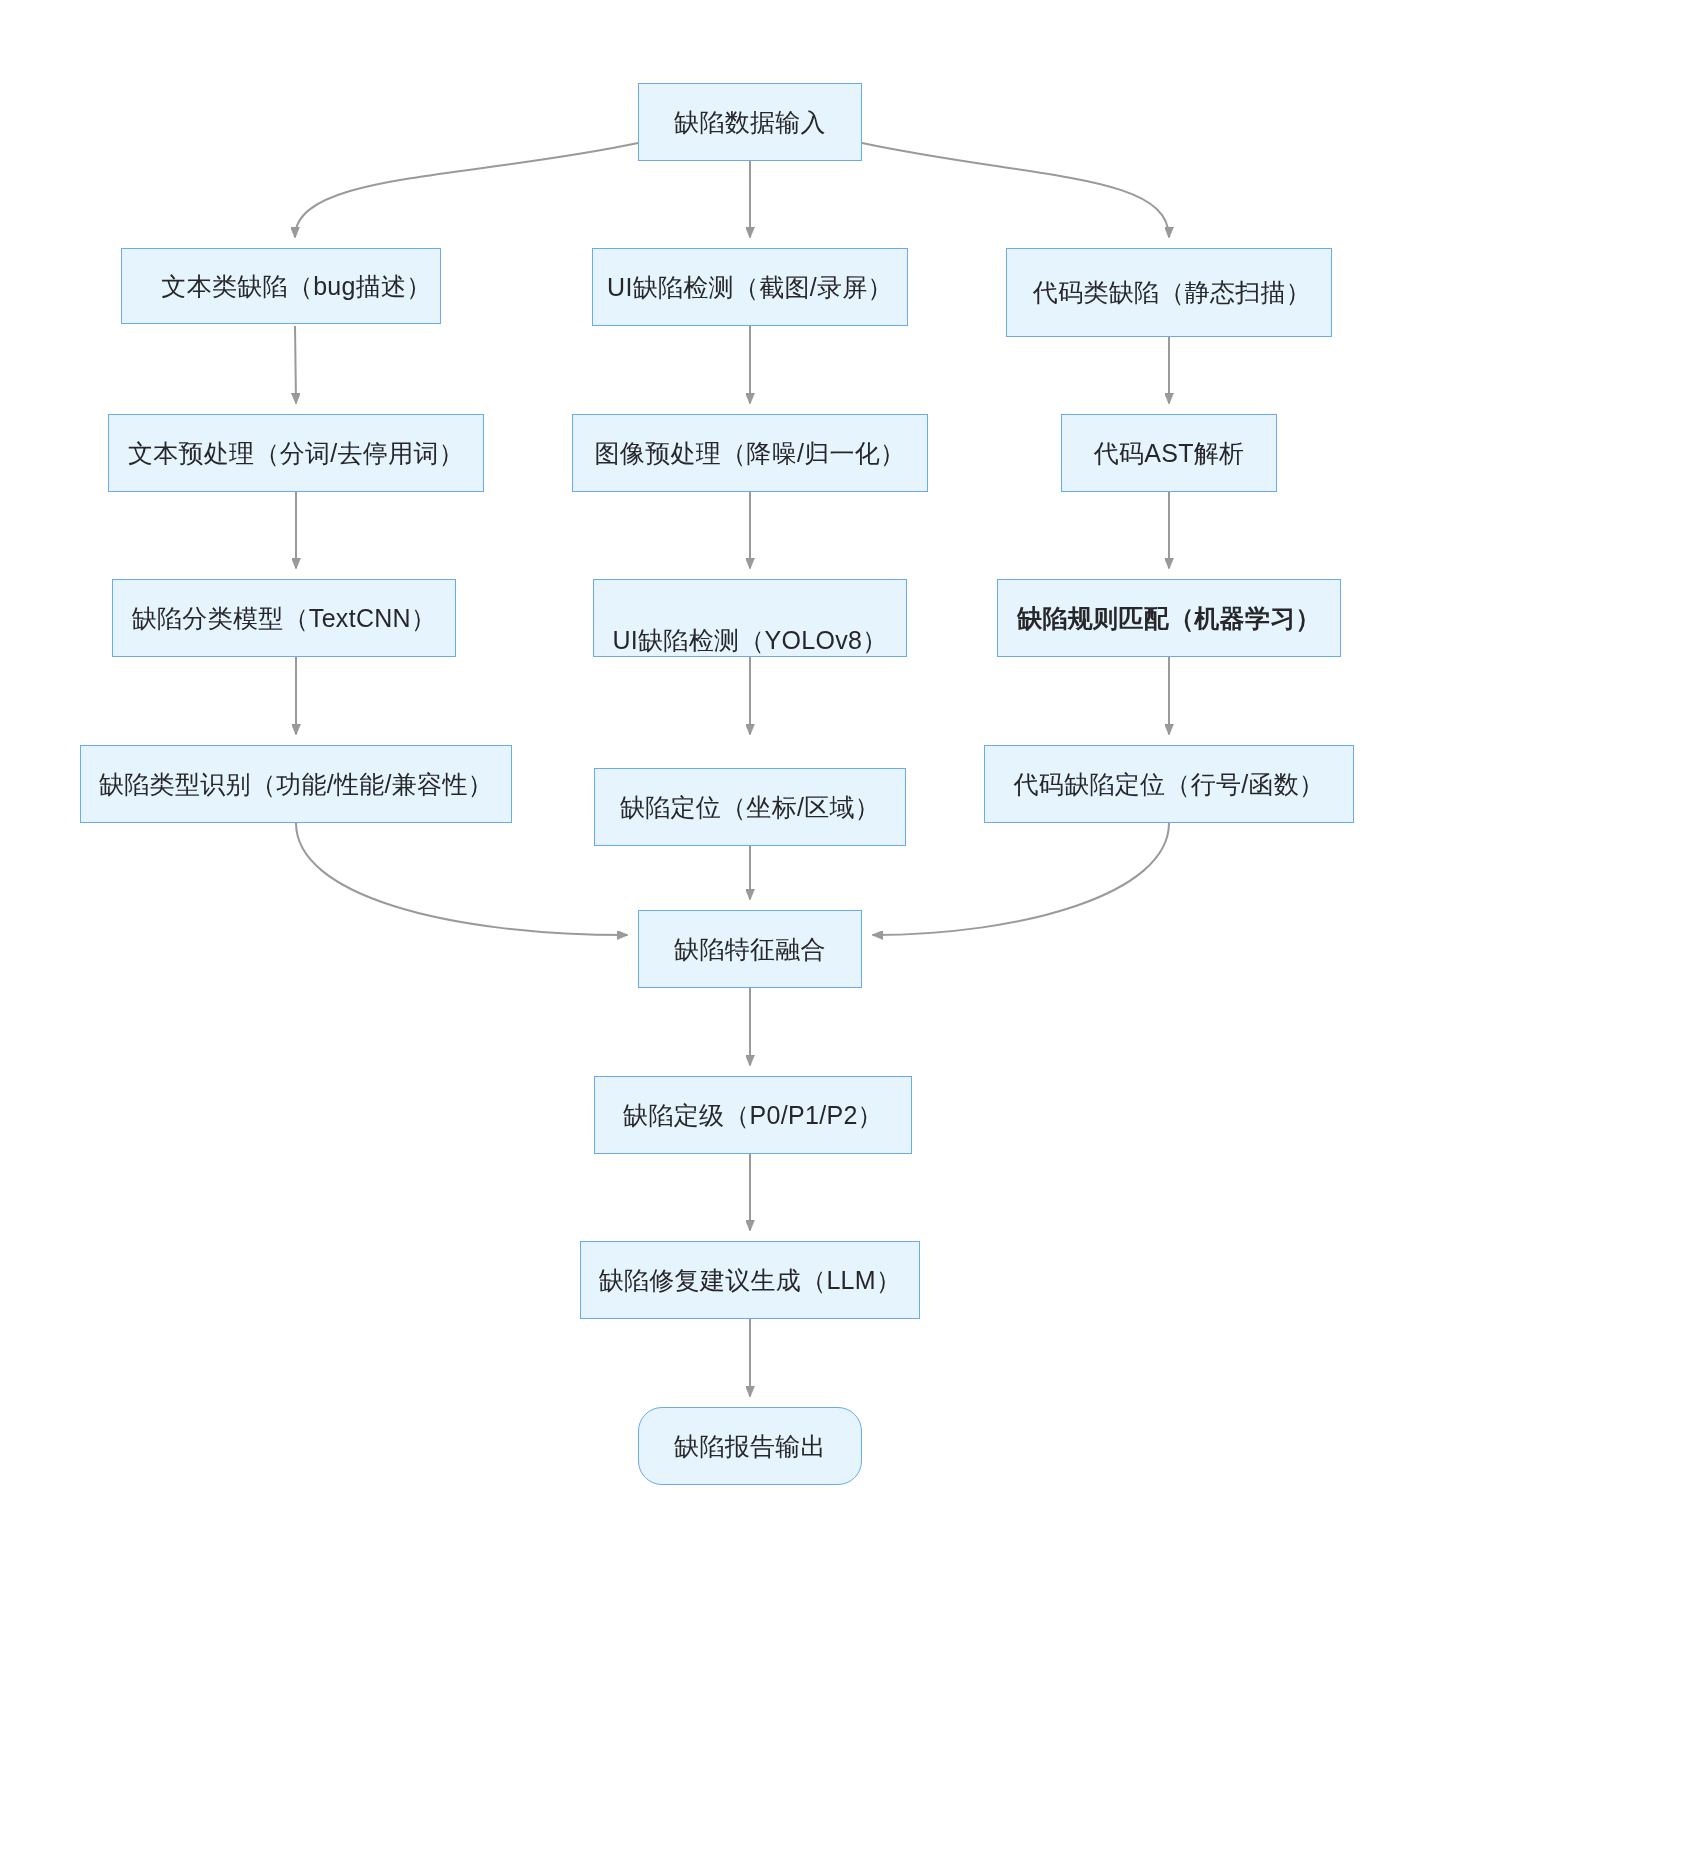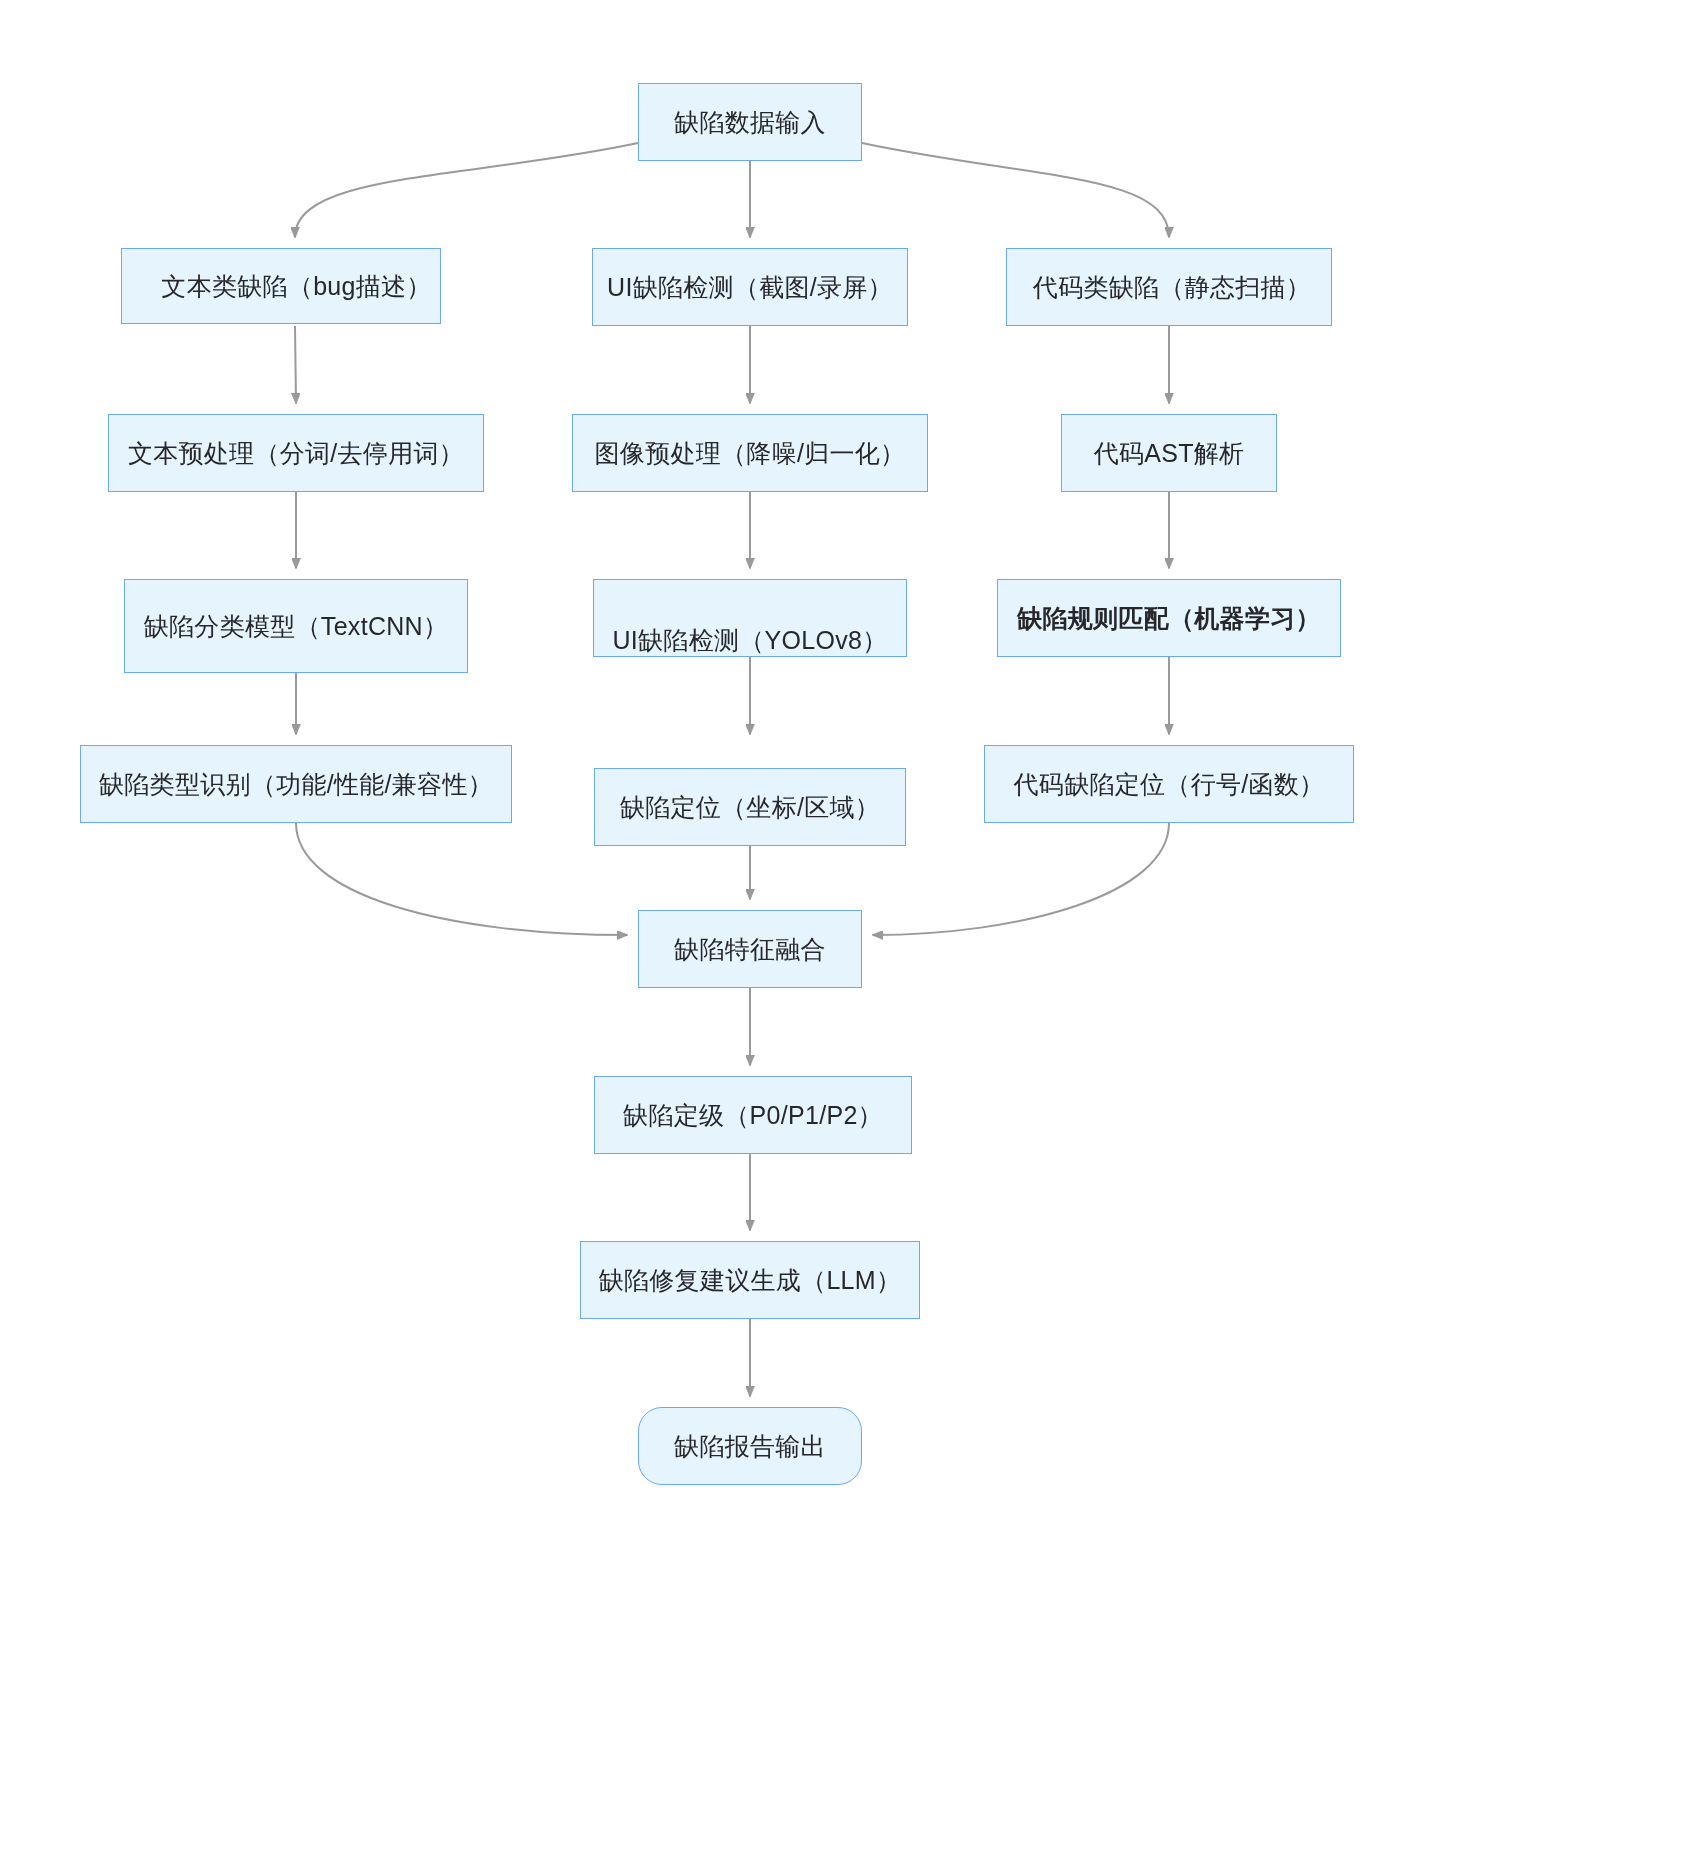--- a/index.html
+++ b/index.html
@@ -80,33 +80,33 @@
   <div id="node-layer">
       <div class="node" style="left: 638px; top: 83px; width: 224px; height: 78px;">
         <span class="node-label">缺陷数据输入</span>
       </div>
       <div class="node" style="left: 121px; top: 248px; width: 320px; height: 76px; padding-left: 31px;">
         <span class="node-label">文本类缺陷（bug描述）</span>
       </div>
       <div class="node" style="left: 592px; top: 248px; width: 316px; height: 78px;">
         <span class="node-label">UI缺陷检测（截图/录屏）</span>
       </div>
-      <div class="node" style="left: 1006px; top: 248px; width: 326px; height: 78px; padding-left: 6px;">
+      <div class="node" style="left: 1006px; top: 248px; width: 326px; height: 89px; padding-left: 6px;">
         <span class="node-label">代码类缺陷（静态扫描）</span>
       </div>
       <div class="node" style="left: 108px; top: 414px; width: 376px; height: 78px;">
         <span class="node-label">文本预处理（分词/去停用词）</span>
       </div>
       <div class="node" style="left: 572px; top: 414px; width: 356px; height: 78px;">
         <span class="node-label">图像预处理（降噪/归一化）</span>
       </div>
       <div class="node" style="left: 1061px; top: 414px; width: 216px; height: 78px;">
         <span class="node-label">代码AST解析</span>
       </div>
-      <div class="node" style="left: 124px; top: 579px; width: 344px; height: 94px;">
+      <div class="node" style="left: 112px; top: 579px; width: 344px; height: 78px;">
         <span class="node-label">缺陷分类模型（TextCNN）</span>
       </div>
       <div class="node" style="left: 593px; top: 579px; width: 314px; height: 78px; align-items: flex-end;">
         <span class="node-label">UI缺陷检测（YOLOv8）</span>
       </div>
       <div class="node" style="left: 997px; top: 579px; width: 344px; height: 78px; font-weight: bold;">
         <span class="node-label">缺陷规则匹配（机器学习）</span>
       </div>
       <div class="node" style="left: 80px; top: 745px; width: 432px; height: 78px;">
         <span class="node-label">缺陷类型识别（功能/性能/兼容性）</span>

